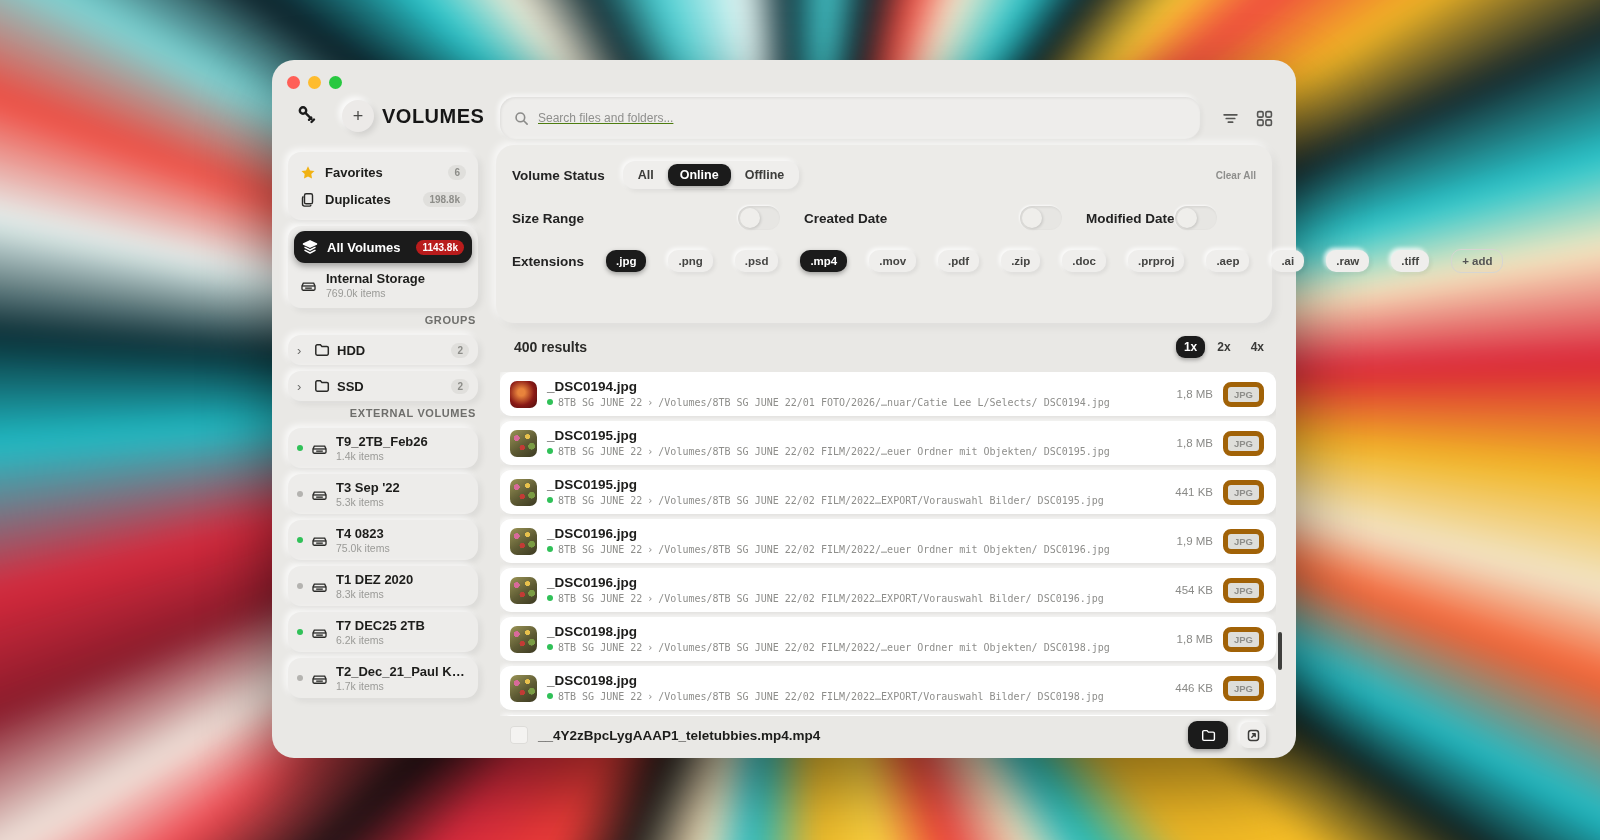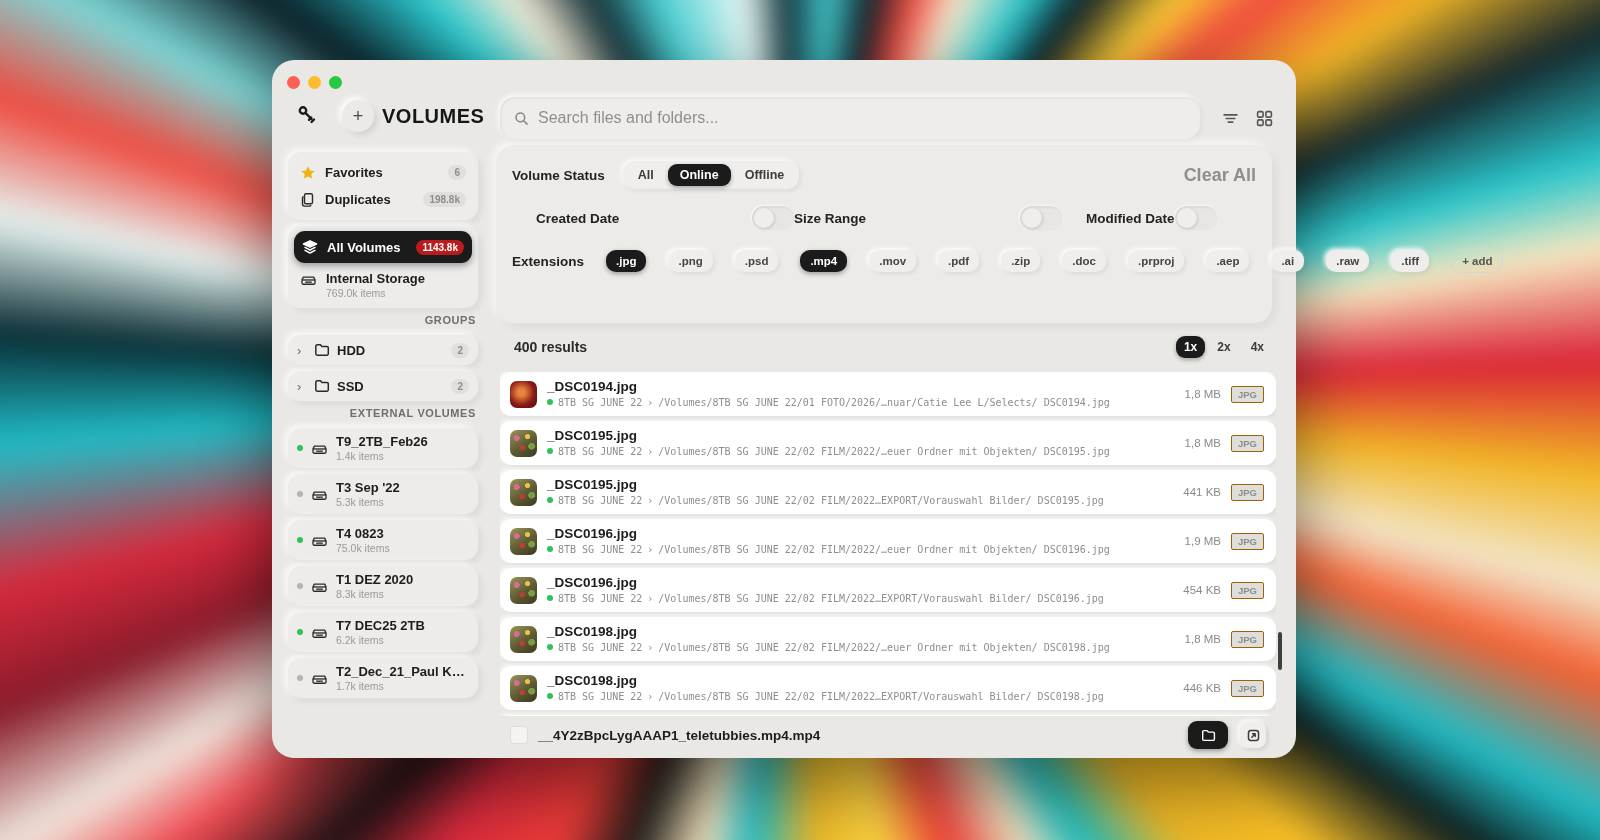--- a/index.html
+++ b/index.html
@@ -37,38 +37,38 @@
   .logo { position:absolute; left:24px; top:44px; width:22px; height:22px; color:#1b1b1b; }
   .add-btn { position:absolute; left:70px; top:40px; width:32px; height:32px; border-radius:50%;
     background:#eceae8; box-shadow:3px 3px 6px rgba(0,0,0,.10), -3px -3px 6px rgba(255,255,255,.9);
     display:flex; align-items:center; justify-content:center; font-size:18px; color:#4a4a48; font-weight:400; }
   .app-title { position:absolute; left:110px; top:45px; font-size:20px; font-weight:800; letter-spacing:.5px; color:#161616; }
 
   .search { position:absolute; left:228px; top:37px; width:700px; height:42px; border-radius:15px;
     background:#eeedeb; box-shadow: inset 1px 1px 3px rgba(0,0,0,.07), 2px 2px 5px rgba(0,0,0,.05), -2px -2px 5px rgba(255,255,255,.8);
     display:flex; align-items:center; padding:0 14px; gap:9px; }
   .search svg { width:15px; height:15px; color:#8b8b89; flex:0 0 auto; }
-  .search input { border:0; outline:0; background:transparent; font-size:16px; color:#4d7c0f; width:100%;
-    font-family:"Liberation Sans", sans-serif; }
+  .search input { border:0; outline:0; background:transparent; font-size:12px; color:#4d7c0f; width:100%;
+    font-family:"Liberation Sans", sans-serif;text-decoration:underline; }
   .search input::placeholder { color:#8f8f8d; }
   .hdr-icon { position:absolute; top:46px; width:24px; height:24px; display:flex; align-items:center;
     justify-content:center; color:#555553; }
   .hdr-icon svg{ width:17px; height:17px; }
   .hdr-icon.flt { left:946px; } .hdr-icon.grd { left:980px; }
 
   
   .filter-panel { position:absolute; left:224px; top:85px; width:776px; height:178px; border-radius:18px;
     background:#ecebe8; box-shadow: 4px 4px 10px rgba(0,0,0,.06), -3px -3px 8px rgba(255,255,255,.75); padding:13px 16px 0; }
   .f-row { display:flex; align-items:center; height:34px; margin-bottom:9px; }
   .f-label { font-size:13.5px; font-weight:700; color:#232323; }
   .seg { display:flex; align-items:center; margin-left:18px; background:#efeeec; border-radius:12px; padding:3px;
     box-shadow:2px 2px 5px rgba(0,0,0,.07), -2px -2px 5px rgba(255,255,255,.85); gap:2px; }
   .seg-opt { font-size:12.5px; font-weight:600; color:#3c3c3a; padding:4px 12px; border-radius:9px; cursor:default; }
   .seg-opt.sel { background:#1b1b1b; color:#fff; box-shadow:0 2px 4px rgba(0,0,0,.3); }
-  .clear-all { margin-left:auto; font-size:18px; color:#8e8e8c; font-weight:600; }
+  .clear-all { margin-left:auto; font-size:10px; color:#8e8e8c; font-weight:600; }
   .toggle-group { display:flex; align-items:center; }
   .toggle-group .f-label{ margin-right:0; }
   .tg-size { width:268px; justify-content:space-between; }
   .tg-created { width:258px; justify-content:space-between; margin-left:24px; }
   .tg-modified { flex:1; justify-content:flex-start; margin-left:24px; }
   .toggle { width:42px; height:24px; border-radius:12px; background:#e7e6e3;
     box-shadow: inset 1px 1px 3px rgba(0,0,0,.09), -1px -1px 2px rgba(255,255,255,.7); position:relative; }
   .knob { position:absolute; left:2px; top:2px; width:20px; height:20px; border-radius:50%; background:#efeeeb;
     box-shadow:1px 1px 3px rgba(0,0,0,.15); }
   .chips { display:flex; align-items:center; gap:22px; margin-left:22px; flex-wrap:nowrap; }
@@ -98,22 +98,22 @@
       radial-gradient(circle at 80% 60%, #7a9c44 0 12%, transparent 13%),
       linear-gradient(145deg, #9a9456 0%, #5d5a33 55%, #3c3a22 100%); }
   .thumb.t3 { background:radial-gradient(circle at 50% 38%, #f3c9a8 10%, #d41f2c 52%, #8f1020 100%); }
   .row-main { flex:1; min-width:0; display:flex; flex-direction:column; gap:2px; }
   .row-name { font-size:13.5px; font-weight:700; color:#1d1d1b; line-height:1.1; }
   .row-path { display:flex; align-items:center; gap:5px; font-family:"DejaVu Sans Mono", monospace;
     font-size:10px; color:#8e8e8b; line-height:1.1; white-space:nowrap; overflow:hidden; }
   .dot { width:6px; height:6px; border-radius:50%; flex:0 0 auto; }
   .dot.online { background:#30c158; } .dot.offline { background:#b4b3b0; }
   .row-size { font-size:11.5px; color:#8a8a87; white-space:nowrap; }
-  .badge-type { font-size:9.5px; font-weight:700; color:#8d8d89; background:#dededa; border:1px solid #a16207;
-    padding:2px 6px; border-radius:2px; }
+  .badge-type { font-size:9.5px; font-weight:700; color:#8d8d89; background:#dededa; border:5px solid #a16207;
+    padding:2px 6px; border-radius:8px; }
 
   .scroll-thumb { position:absolute; left:1006px; top:572px; width:4px; height:38px; border-radius:2px; background:#3f3f3d; }
 
   
   .bottom-bar { position:absolute; left:224px; bottom:4px; width:784px; height:38px; background:#e9e8e5;
     border-radius:0 0 18px 18px; display:flex; align-items:center; padding:0 14px; gap:10px; }
   .file-ico { width:18px; height:18px; border-radius:4px; background:#f4f3f1; box-shadow:inset 0 0 0 1px #dddcd9;
     flex:0 0 auto; }
   .bottom-name { font-size:13.5px; font-weight:700; color:#1d1d1b; }
   .bottom-actions { margin-left:auto; display:flex; gap:12px; align-items:center; }
@@ -131,21 +131,21 @@
     padding:7px 9px; margin-bottom:6px; }
   .side-row { display:flex; align-items:center; gap:9px; height:27px; padding:0 3px; }
   .side-row svg { width:16px; height:16px; flex:0 0 auto; color:#2a2a28; }
   .side-label { font-size:13px; font-weight:700; color:#1d1d1b; flex:1; white-space:nowrap; overflow:hidden; text-overflow:ellipsis; }
   .side-badge { font-size:10px; font-weight:700; color:#8d8d89; background:#e0dfdc; border-radius:8px; padding:2px 6px; }
   .pill-dark { display:flex; align-items:center; gap:9px; background:#1b1b1b; border-radius:11px; height:32px;
     padding:0 8px; margin:-2px -3px 6px; box-shadow:0 3px 7px rgba(0,0,0,.35); }
   .pill-dark svg { width:16px; height:16px; color:#fff; flex:0 0 auto; }
   .pill-dark .side-label { color:#fff; }
   .pill-dark .side-badge { background:#b91c1c; color:#fff; }
-  .vol-row { display:flex; align-items:flex-start; gap:9px; padding:2px 3px; }
+  .vol-row { display:flex; align-items:center; gap:9px; padding:2px 3px; }
   .vol-txt { flex:1; min-width:0; }
   .vol-name { font-size:13px; font-weight:700; color:#1d1d1b; white-space:nowrap; overflow:hidden; text-overflow:ellipsis; }
   .vol-sub { font-size:10.5px; color:#9a9a97; margin-top:1px; }
   .section-label { text-align:right; font-size:11px; font-weight:700; letter-spacing:.6px; color:#6e6e6b; margin:4px 2px 9px; }
   .group-card { display:flex; align-items:center; gap:7px; }
   .chev { font-size:13px; color:#6a6a68; width:10px; }
   .ext-card { display:flex; align-items:center; gap:8px; padding:6px 9px; }
   .ext-card svg { width:17px; height:17px; color:#2a2a28; flex:0 0 auto; }
   .mono-sep { font-family:"DejaVu Sans Mono", monospace; }
 </style>
@@ -209,28 +209,28 @@
 
             <div class="seg-opt sel">Online</div>
 
             <div class="seg-opt">Offline</div>
 
         </div>
         <span class="clear-all">Clear All</span>
       </div>
 
       <div class="f-row">
+        <div class="toggle-group tg-size">
+          <span class="f-label">Size Range</span>
+          <div class="toggle">
+              <div class="knob"></div>
+            </div>
+        </div>
         <div class="toggle-group tg-created">
           <span class="f-label">Created Date</span>
-          <div class="toggle">
-              <div class="knob"></div>
-            </div>
-        </div>
-        <div class="toggle-group tg-size">
-          <span class="f-label">Size Range</span>
           <div class="toggle">
               <div class="knob"></div>
             </div>
         </div>
         <div class="toggle-group tg-modified">
           <span class="f-label">Modified Date</span>
           <div class="toggle">
               <div class="knob"></div>
             </div>
         </div>

